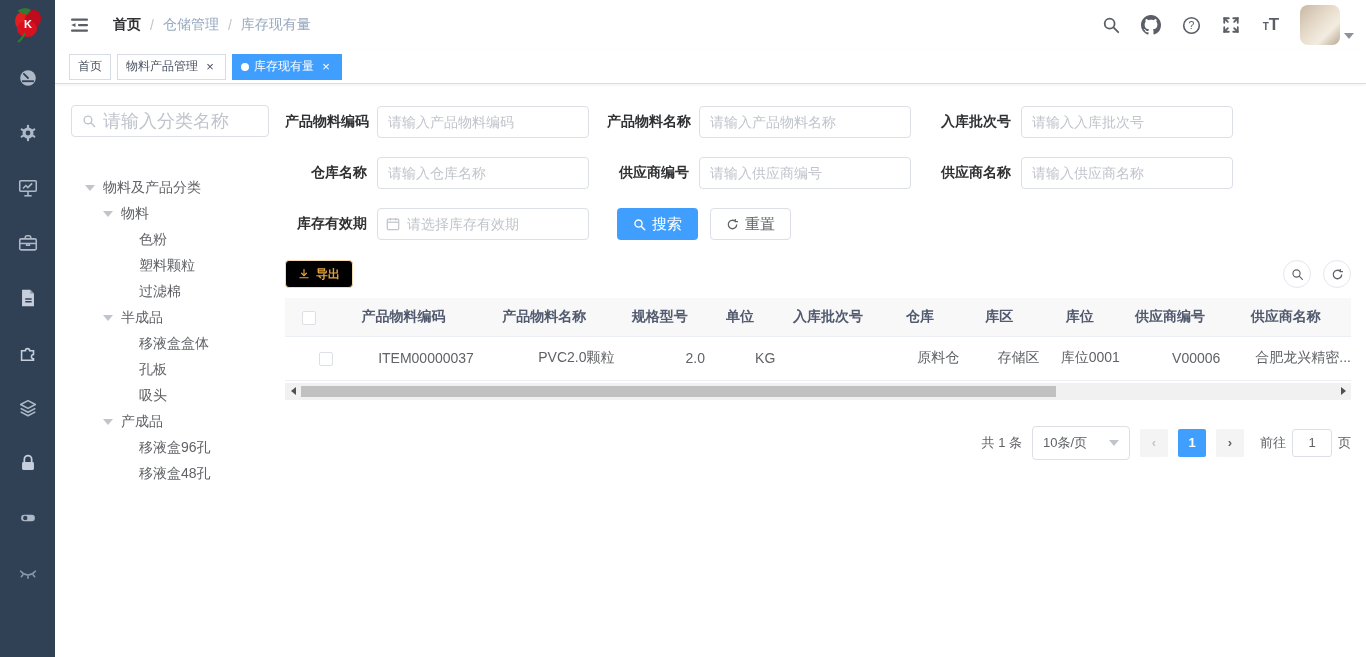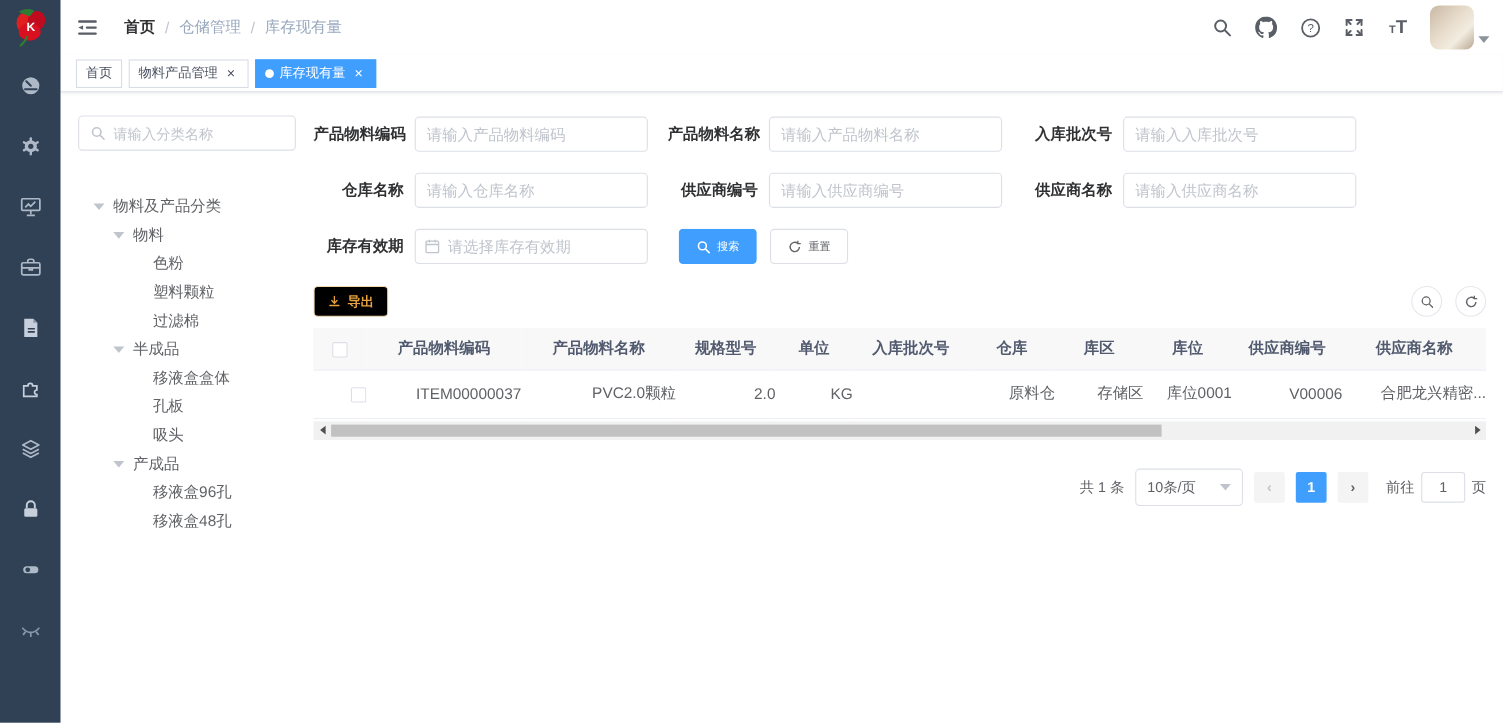--- a/index.html
+++ b/index.html
@@ -40,21 +40,21 @@
   .tag .close { font-size:13px; line-height:1; border-radius:50%; width:14px; height:14px;
     display:flex; align-items:center; justify-content:center; }
 
   
   .content { position:absolute; left:55px; top:84px; right:0; bottom:0; background:#fff; }
 
   
   .tree-panel { position:absolute; left:0; top:0; width:230px; bottom:0; padding:21px 16px 0 16px; }
   .tree-search { display:flex; align-items:center; height:32px; border:1px solid #dcdfe6; border-radius:4px;
     padding:0 10px; gap:7px; color:#c0c4cc; }
-  .tree-search input { border:0; outline:0; width:150px; font-size:13px; color:#606266;
+  .tree-search input { border:0; outline:0; width:150px; font-size:18px; color:#606266;
     font-family:inherit; }
   .tree-search input::placeholder { color:#c0c4cc; }
   .tree { margin-top:38px; }
   .tree-node { height:26px; display:flex; align-items:center; cursor:pointer; color:#606266; white-space:nowrap; }
   .tn-caret { width:0; height:0; border-left:5px solid transparent; border-right:5px solid transparent;
     border-top:6px solid #c0c4cc; margin-right:8px; flex:0 0 auto; }
   .lv0 { padding-left:14px; } .lv1 { padding-left:32px; } .lv2 { padding-left:68px; }
 
   
   .main-panel { position:absolute; left:230px; right:15px; top:0; bottom:0; }
@@ -64,21 +64,21 @@
   .f-item { display:flex; align-items:center; width:322px; flex:0 0 auto; }
   .f-label { width:92px; text-align:right; font-weight:700; color:#303133; padding-right:10px; flex:0 0 auto; white-space:nowrap; }
   .f-input { width:212px; height:32px; border:1px solid #dcdfe6; border-radius:4px; padding:0 10px;
     font-size:14px; color:#606266; outline:0; font-family:inherit; }
   .f-input::placeholder { color:#c0c4cc; }
   .f-date { width:212px; height:32px; border:1px solid #dcdfe6; border-radius:4px; display:flex;
     align-items:center; padding:0 8px; gap:7px; color:#c0c4cc; cursor:pointer; }
   .f-date input { border:0; outline:0; width:160px; font-size:14px; font-family:inherit; }
   .f-date input::placeholder { color:#c0c4cc; }
   .btn { height:32px; border-radius:4px; display:inline-flex; align-items:center; justify-content:center;
-    gap:6px; font-size:10px; cursor:pointer; padding:0 15px; border:1px solid transparent; font-family:inherit; }
+    gap:6px; font-size:15px; cursor:pointer; padding:0 15px; border:1px solid transparent; font-family:inherit; }
   .btn-primary { background:#409eff; color:#fff; margin-left:10px; }
   .btn-plain { background:#fff; border-color:#dcdfe6; color:#606266; margin-left:12px;align-items:center; }
   .btn-warning { background:#000000; border-color:#f5dab1; color:#e6a23c; height:28px; padding:0 12px; font-size:12px;font-weight:bold; }
 
   .toolbar-row { display:flex; align-items:center; margin-top:20px; }
   .toolbar-right { margin-left:auto; display:flex; gap:12px; }
   .circle-btn { width:28px; height:28px; border-radius:50%; border:1px solid #e4e7ed; background:#fff;
     display:flex; align-items:center; justify-content:center; cursor:pointer; color:#606266; }
 
   

